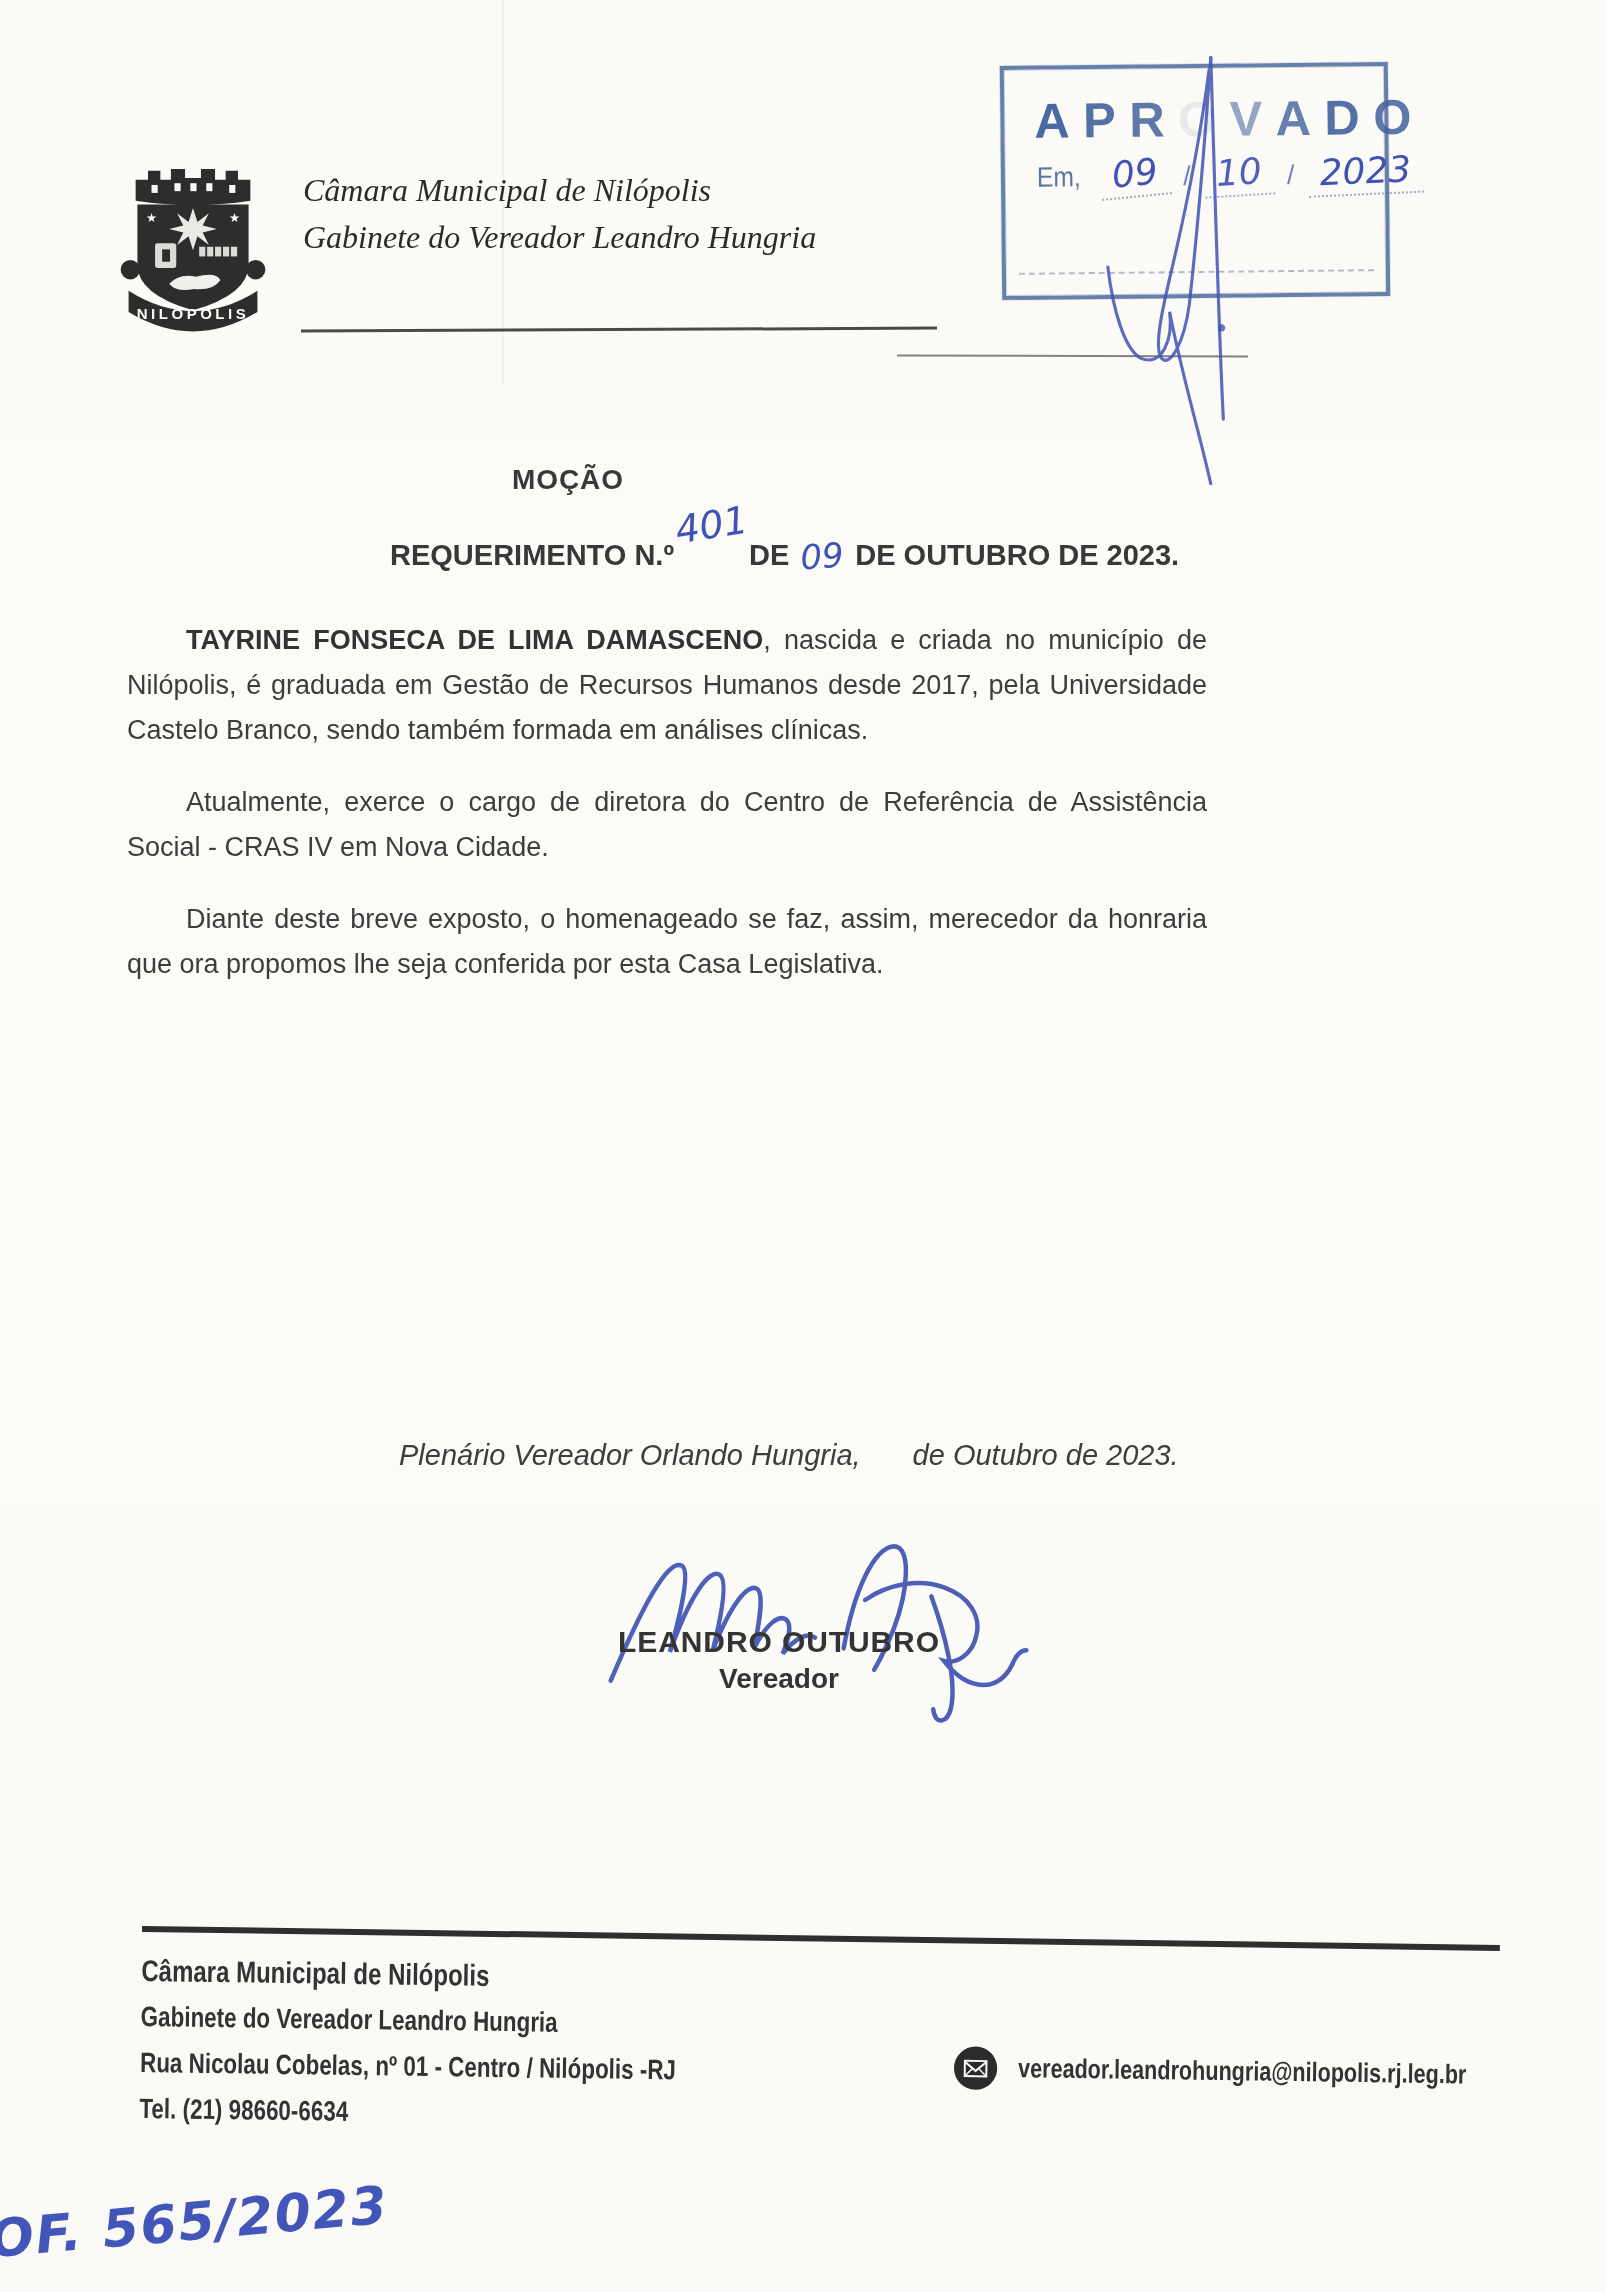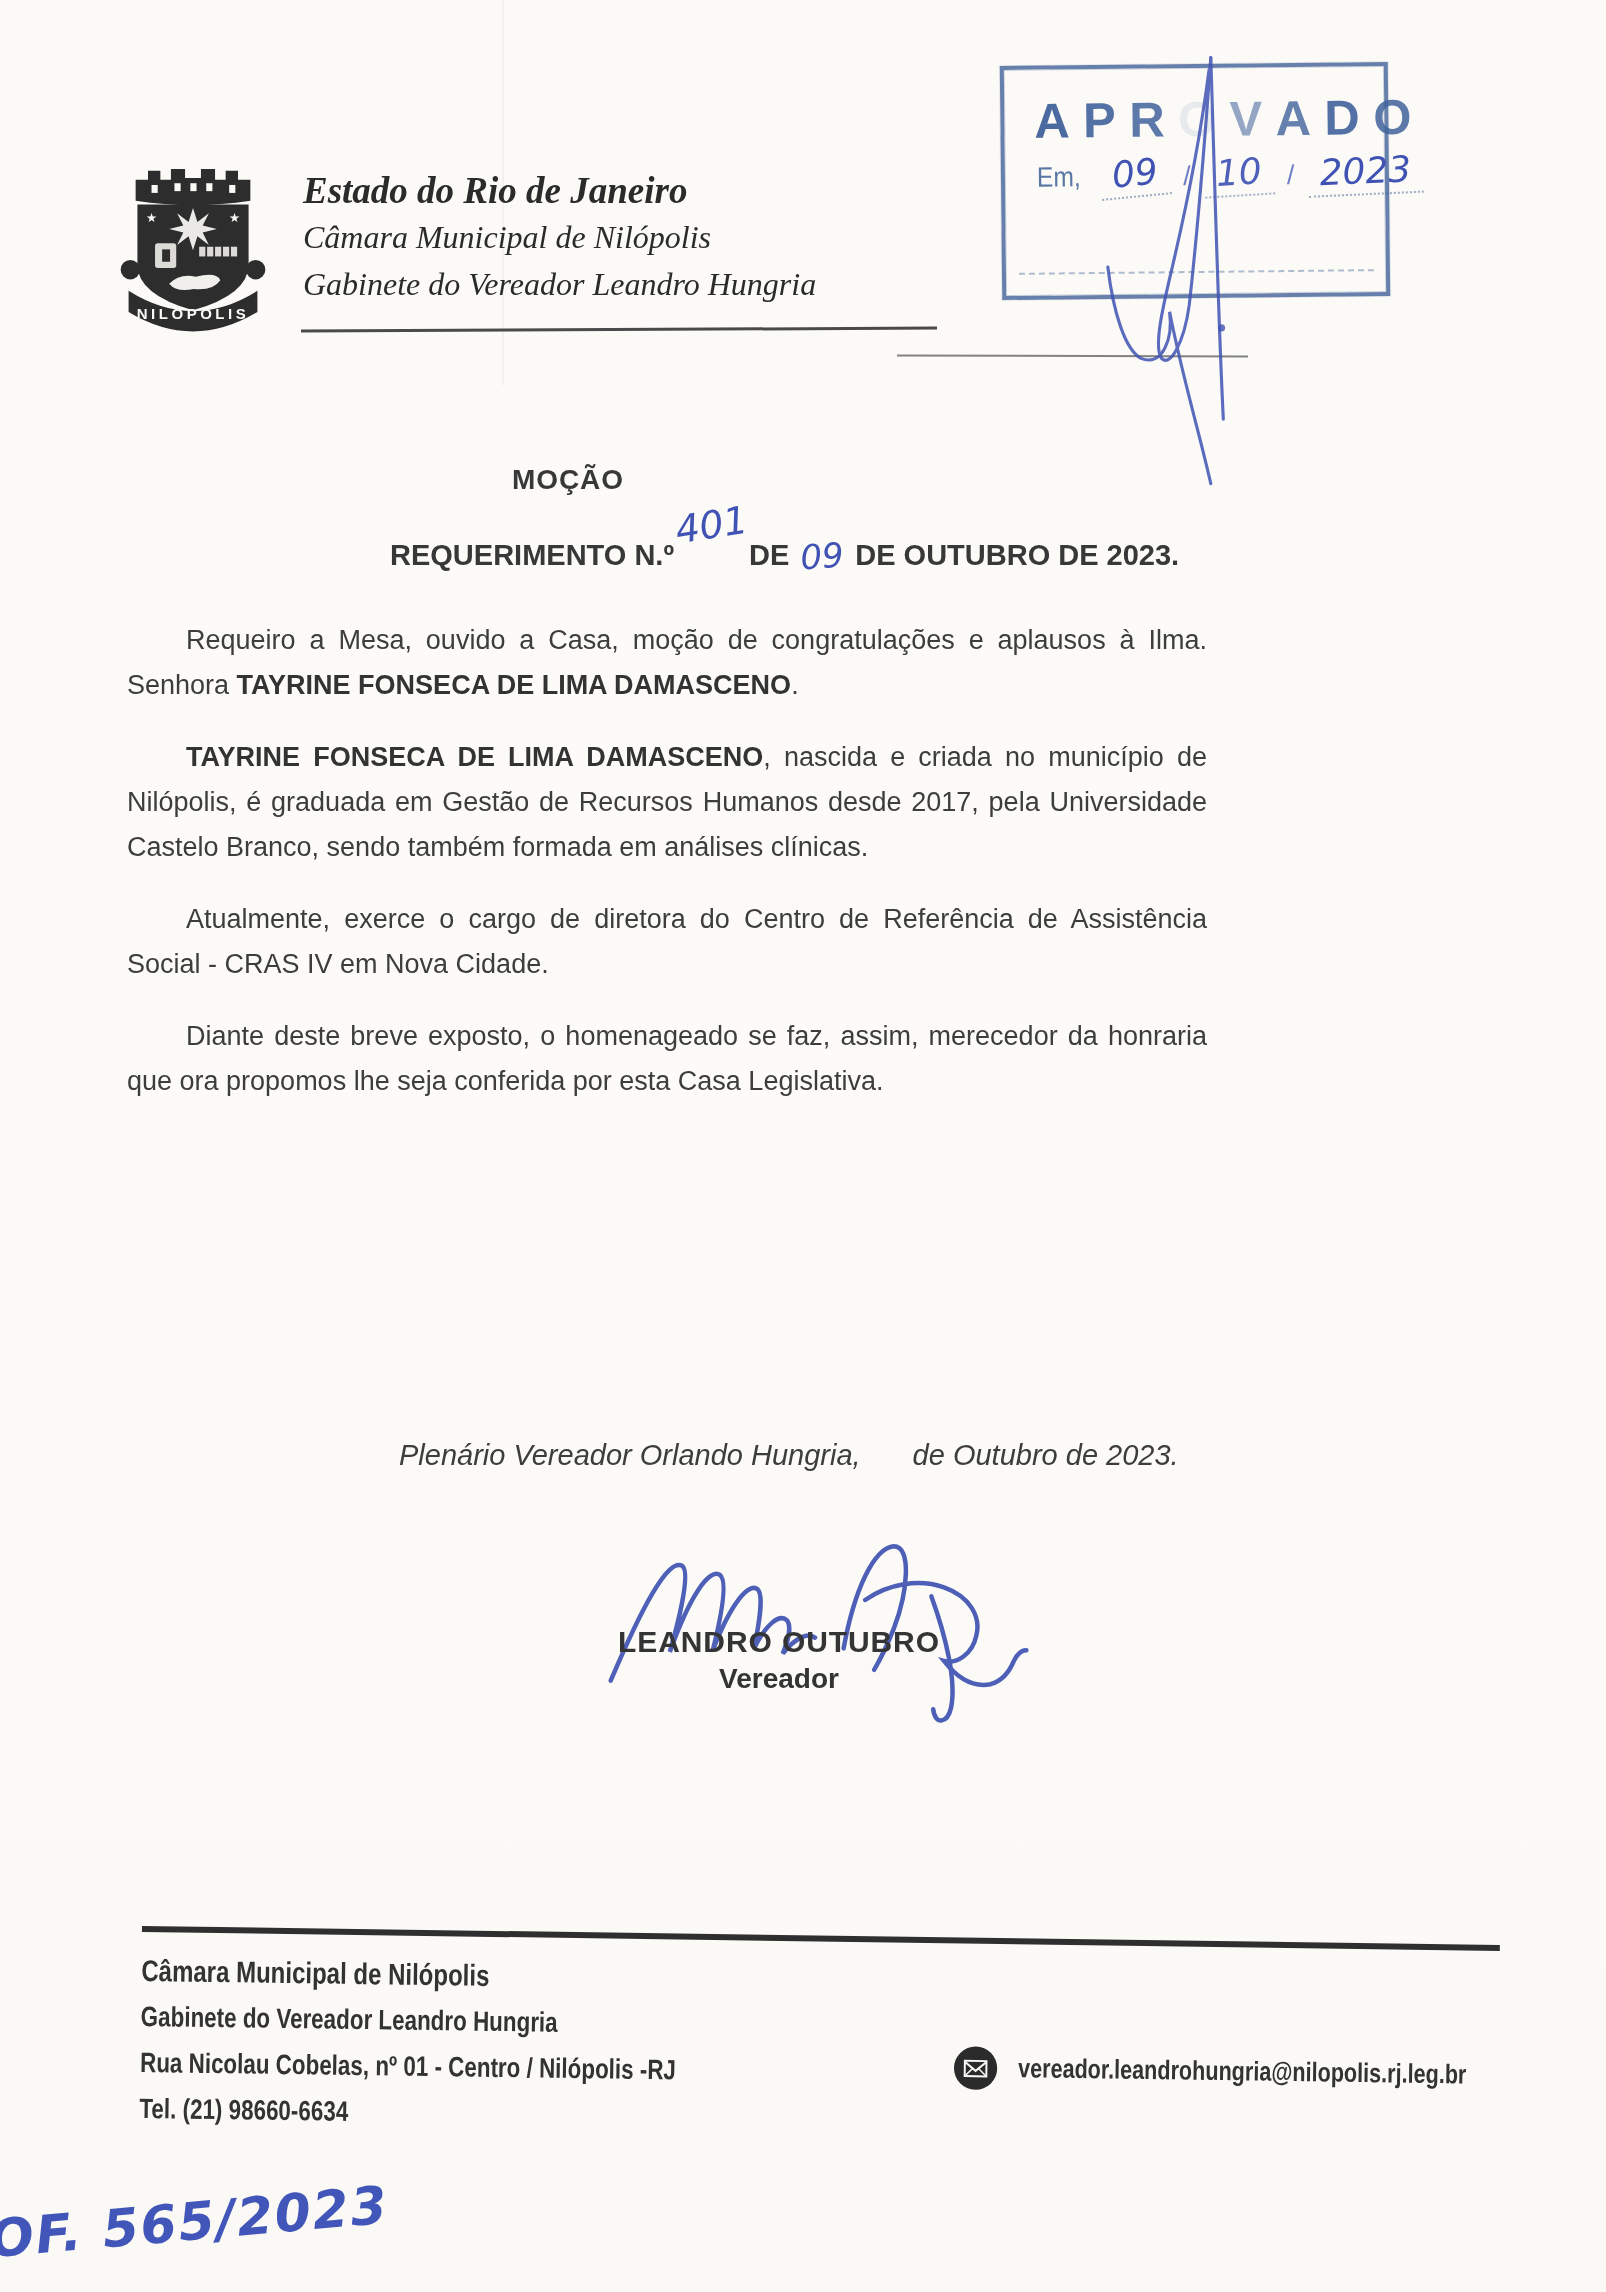--- a/index.html
+++ b/index.html
@@ -98,21 +98,20 @@
       <rect x="110" y="98" width="7" height="11"></rect>
         <rect x="119" y="98" width="7" height="11"></rect>
       <rect x="128" y="98" width="7" height="11"></rect>
     </g>
     <path fill="#fbfaf6" opacity=".95" d="M58 140 Q70 128 88 132 Q112 126 116 136 Q108 148 86 146 Q66 150 58 140 Z"></path>
     <path fill="#2d2d2d" d="M12 148 Q85 194 158 148 L158 172 Q85 216 12 172 Z"></path>
     <text x="85" y="180" font-size="17" font-weight="bold" fill="#fbfaf6" text-anchor="middle" letter-spacing="4">NILOPOLIS</text>
   </svg>
 
   <div class="header-text">
-    <div class="h1">Estado do Rio de Janeiro</div>
     <div class="h2">Câmara Municipal de Nilópolis</div>
     <div class="h3">Gabinete do Vereador Leandro Hungria</div>
   </div>
   <div class="header-rule"></div>
 
   <div class="stamp">
     <div class="stamp-title">
       <span class="sl1">A</span><span class="sl2">P</span><span class="sl3">R</span><span class="sl4">O</span><span class="sl5">V</span><span class="sl6">A</span><span class="sl7">D</span><span class="sl8">O</span>
     </div>
     <div class="stamp-date">
@@ -135,21 +134,20 @@
     </g>
     <circle cx="224" cy="318" r="4" fill="#4053b4" opacity=".8"></circle>
   </svg>
 
   <div class="doc-title">MOÇÃO</div>
   <div class="req-line">
     <span>REQUERIMENTO N.º</span><span class="hw req-num">401</span><span>DE</span><span class="hw req-day">09</span><span>DE OUTUBRO DE 2023.</span>
   </div>
 
   <div class="content">
-    <p><span>Requeiro a Mesa, ouvido a Casa, moção de congratulações e aplausos à Ilma. Senhora </span><b>TAYRINE FONSECA DE LIMA DAMASCENO</b><span>.</span></p>
     <p><b>TAYRINE FONSECA DE LIMA DAMASCENO</b><span>, nascida e criada no município de Nilópolis, é graduada em Gestão de Recursos Humanos desde 2017, pela Universidade Castelo Branco, sendo também formada em análises clínicas.</span></p>
     <p>Atualmente, exerce o cargo de diretora do Centro de Referência de Assistência Social - CRAS IV em Nova Cidade.</p>
     <p>Diante deste breve exposto, o homenageado se faz, assim, merecedor da honraria que ora propomos lhe seja conferida por esta Casa Legislativa.</p>
   </div>
 
   <div class="dateline">
     <span>Plenário Vereador Orlando Hungria,</span><span class="gap"></span><span>de Outubro  de 2023.</span>
   </div>
 
   <svg class="sig-scribble" viewBox="0 0 560 240">

